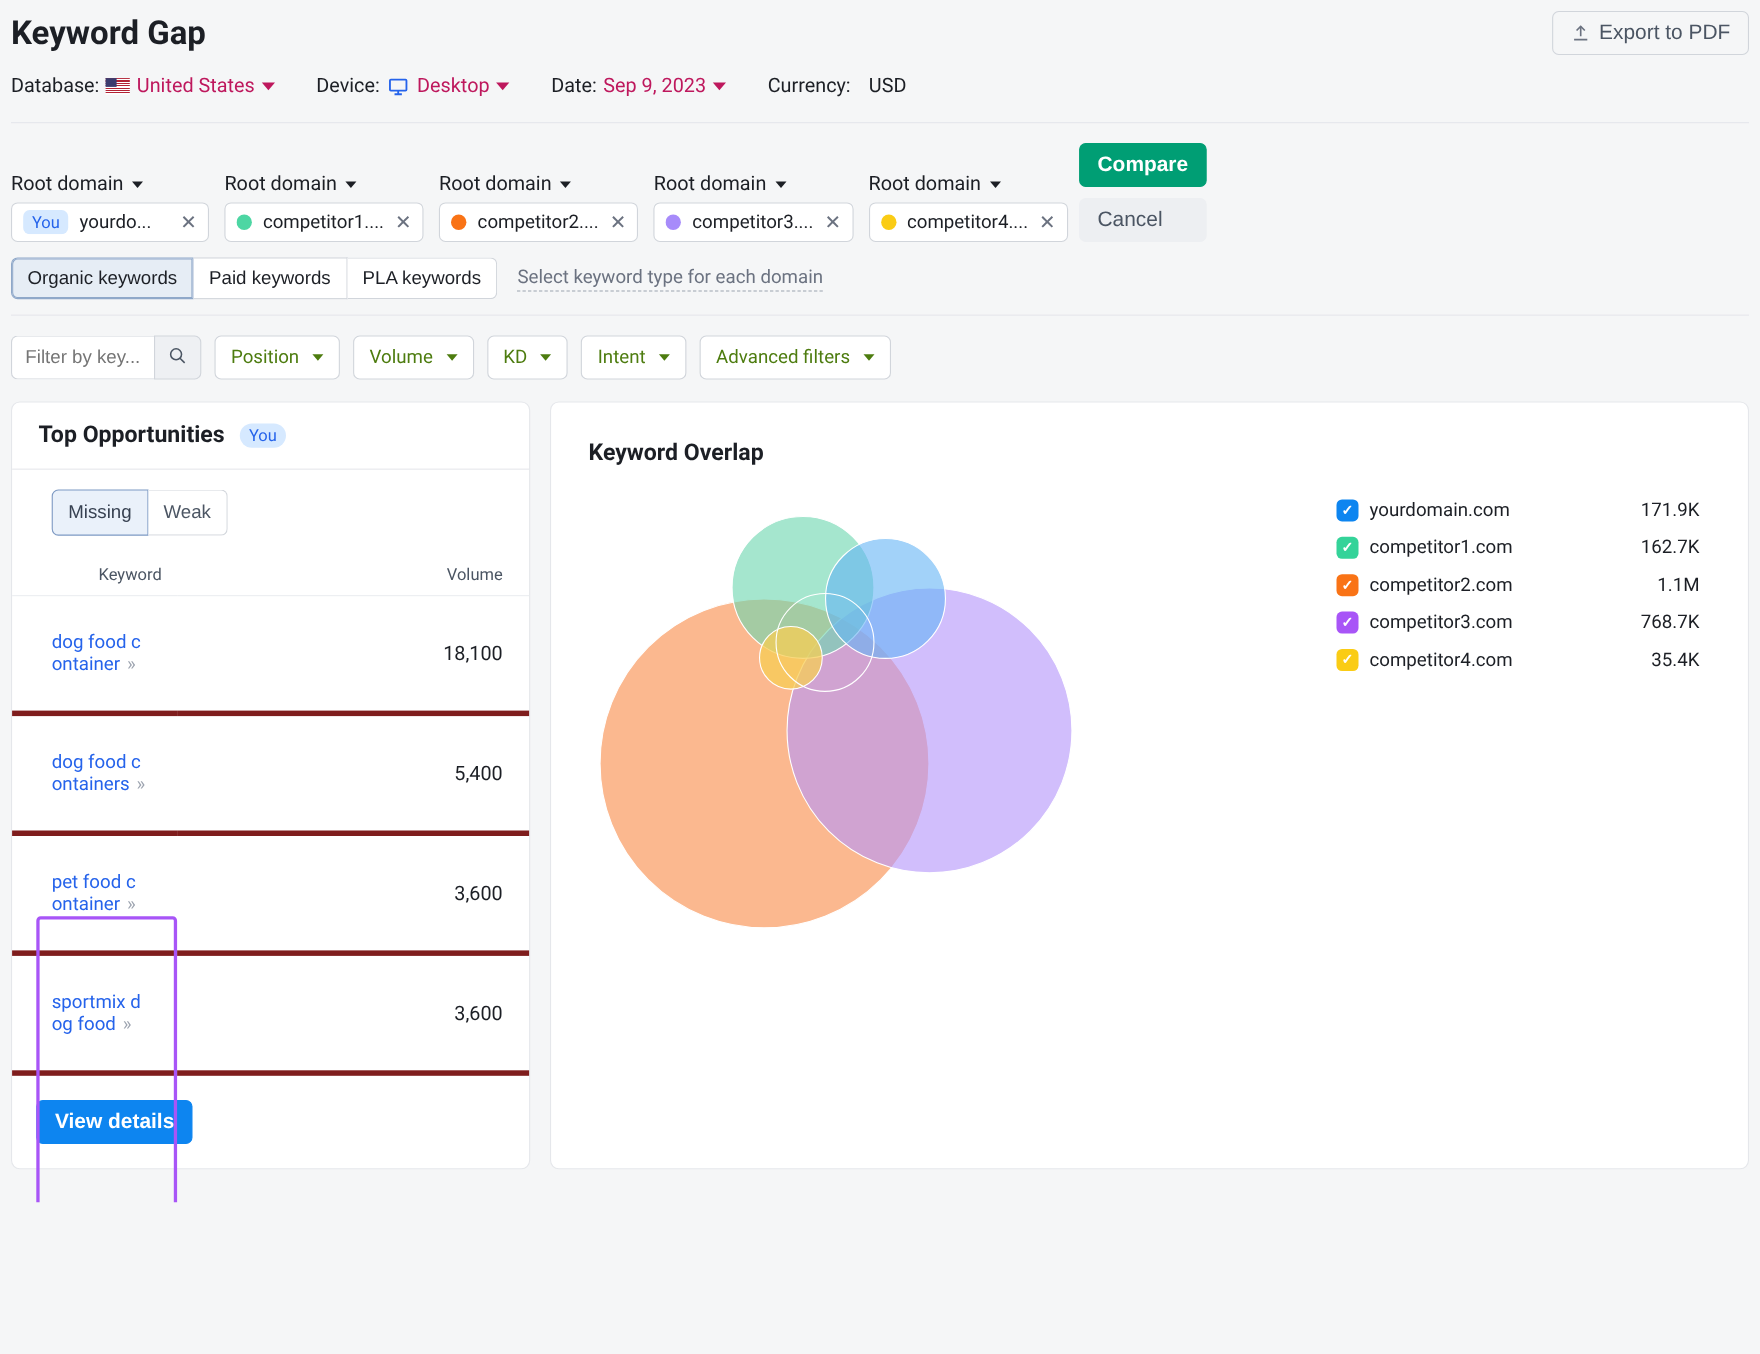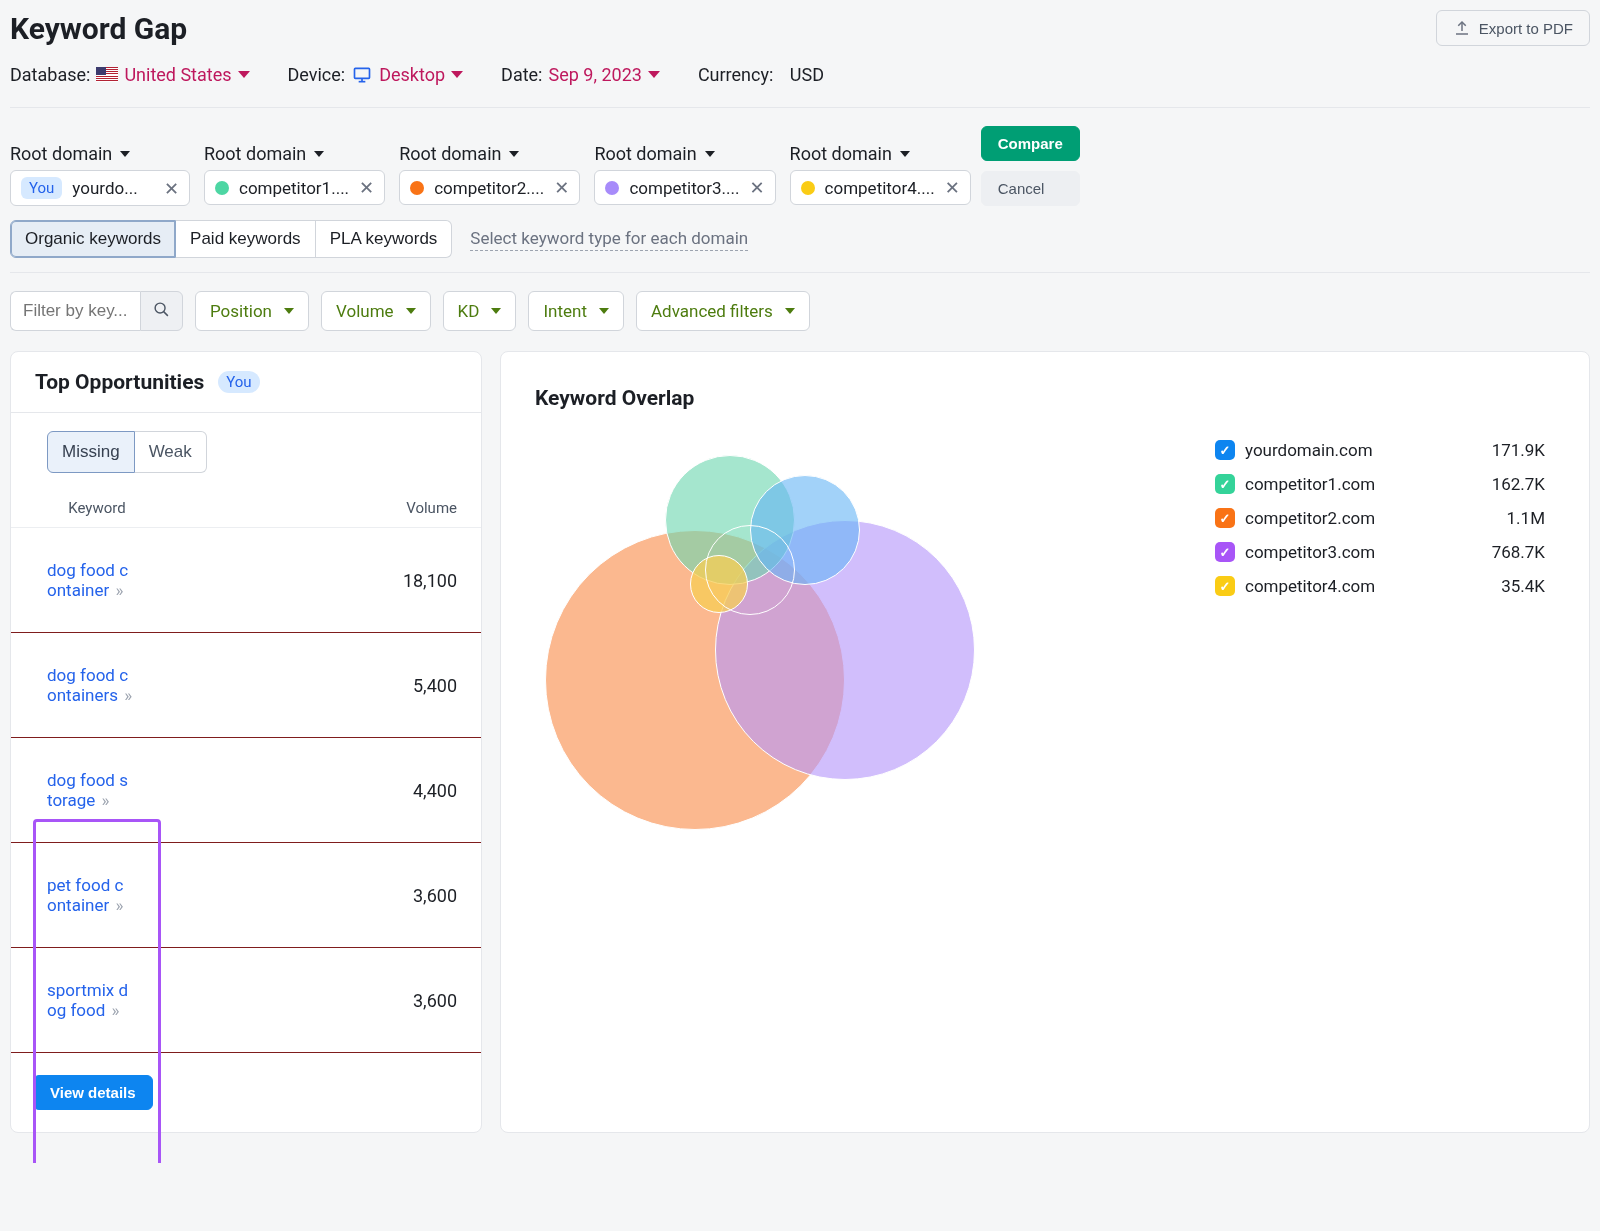--- a/index.html
+++ b/index.html
@@ -11,21 +11,21 @@
     font-size: 17px;
   }
   .page { padding: 10px 10px 30px; }
   .title-row { display: flex; align-items: center; justify-content: space-between; }
   h1 { margin: 0; font-size: 30px; font-weight: 700; }
   .btn {
     background: #f5f6f7;
     border: 1px solid #d1d5db;
     border-radius: 6px;
     padding: 8px 16px;
-    font-size: 15px;
+    font-size: 19px;
     color: #4b5563;
     cursor: pointer;
     display: inline-flex;
     align-items: center;
     gap: 8px;
   }
   .btn-green { background: #009e74; color: #fff; border-color: #009e74; font-weight: 600; }
   .btn-blue { background: #0d85f0; color: #ffffff; border-color: #0d85f0; font-weight: 600; }
   .btn-cancel { background: #edeff2; border-color: #edeff2; color: #4b5563; }
   .meta-row { display: flex; gap: 38px; margin-top: 18px; color: #1c1f25; font-size: 18px; align-items: center; }
@@ -88,23 +88,23 @@
   .card-header { display:flex; align-items:center; gap:14px; padding:18px 24px; border-bottom:1px solid #e5e7eb; }
   .card-title { font-size:21px; font-weight:700; }
 
   .tabs-miss { display:flex; padding:18px 0 10px 36px; gap:0; }
   .tabs-miss button { background:#fff; border:1px solid #d1d5db; padding:10px 14px; font-size:17px; cursor:pointer; color:#4b5563; }
   .tabs-miss button.active { background:#eaf1fa; border-color:#7d99c3; color:#374151; }
   .tabs-miss button:first-child { border-radius:6px 0 0 6px; }
   .tabs-miss button:last-child { border-radius:0 6px 6px 0; border-left:none; }
 
   .tbl { width:100%; border-collapse:collapse; margin-top:6px; }
-  .tbl th { text-align:center; font-weight:400; color:#4b5563; font-size:15px; padding:10px 14px; border-bottom:1px solid #eceef1; }
+  .tbl th { text-align:right; font-weight:400; color:#4b5563; font-size:15px; padding:10px 14px; border-bottom:1px solid #eceef1; }
   .tbl th:last-child { text-align:right; }
-  .tbl td { padding:32px 14px; border-bottom:1px solid #7f1d1d; vertical-align:middle; }
+  .tbl td { padding:32px 14px; border-bottom:5px solid #7f1d1d; vertical-align:middle; }
   .tbl td:first-child { color:#2563eb; font-size:17px; width:150px; }
   .tbl td:last-child { text-align:right; font-size:18px; color:#1c1f25; }
   .dbl-arrow { color:#9ca3af; margin-left:2px; white-space:nowrap; }
 
   .card-footer { padding:22px; }
 
   .overlap-body { display:flex; gap:20px; }
   .venn { flex:1; position:relative; height:480px; }
   .venn .circle { position:absolute; border-radius:50%; border:1.5px solid #fff; }
   .legend { width:340px; display:flex; flex-direction:column; gap:14px; padding:30px 10px 0 0; font-size:17px; }
@@ -319,24 +319,20 @@
           </tr>
         </thead>
         <tbody id="opp-body">
             <tr>
               <td style="padding-left: 36px;">dog food c<br>ontainer <span class="dbl-arrow">»</span></td>
               <td style="padding-right: 24px;">18,100</td>
             </tr>
             <tr>
               <td style="padding-left: 36px;">dog food c<br>ontainers <span class="dbl-arrow">»</span></td>
               <td style="padding-right: 24px;">5,400</td>
-            </tr>
-            <tr>
-              <td style="padding-left: 36px;">dog food s<br>torage <span class="dbl-arrow">»</span></td>
-              <td style="padding-right: 24px;">4,400</td>
             </tr>
             <tr>
               <td style="padding-left: 36px;">pet food c<br>ontainer <span class="dbl-arrow">»</span></td>
               <td style="padding-right: 24px;">3,600</td>
             </tr>
             <tr>
               <td style="padding-left: 36px;">sportmix d<br>og food <span class="dbl-arrow">»</span></td>
               <td style="padding-right: 24px;">3,600</td>
             </tr>
           </tbody>

